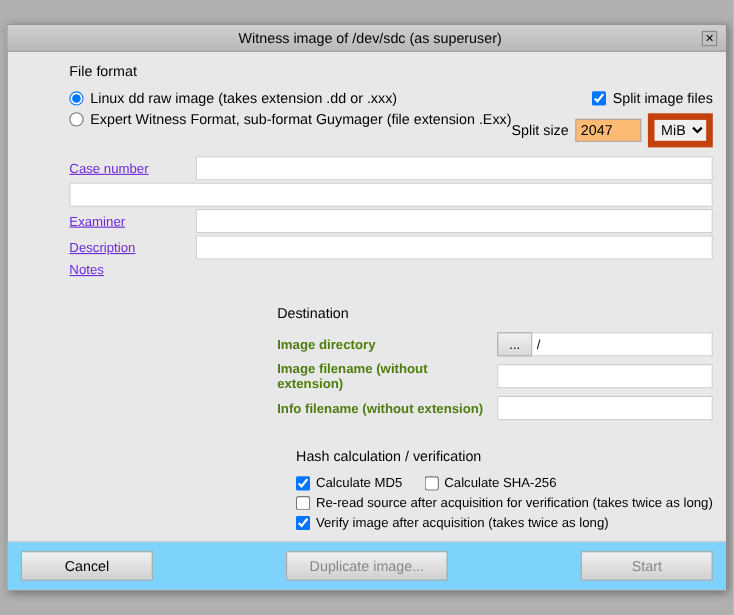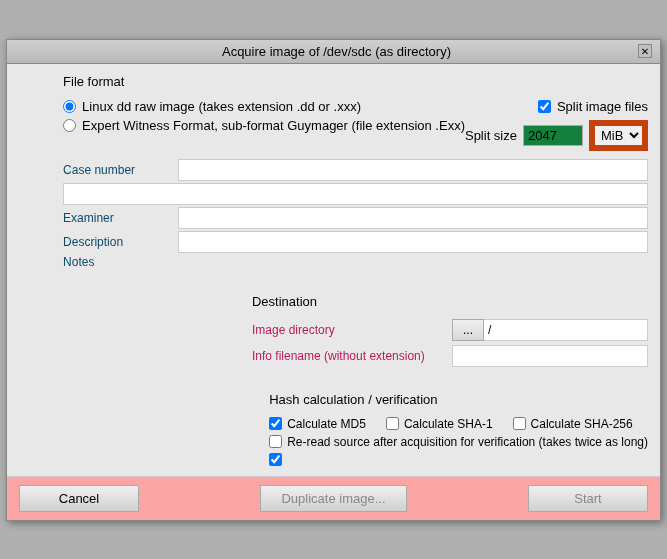--- a/index.html
+++ b/index.html
@@ -92,21 +92,21 @@
       align-items: flex-end;
     }
     .split-row {
       display: flex;
       align-items: center;
       gap: 6px;
     }
     .split-size-input {
       width: 60px;
       border: 1px solid #aaa;
-      background: #15803d;
+      background: #fdba74;
       padding: 2px 4px;
       font-size: 13px;
     }
     .split-unit-select {
       font-size: 13px;
       border: 6px solid #c2410c;
       background: #f0f0f0;
       padding: 1px 2px;
     }
     .fields-section {
@@ -115,23 +115,24 @@
       gap: 2px;
       margin-top: 4px;
     }
     .field-row {
       display: flex;
       align-items: center;
     }
     .field-label {
       width: 115px;
       text-align: left;
-      color: #0c4a6e;
+      color: #6d28d9;
       font-size: 12px;
       padding-right: 6px;
+      text-decoration: underline;
     }
     .field-input {
       flex: 1;
       border: 1px solid #ccc;
       background: #fff;
       padding: 2px 4px;
       font-size: 12px;
       height: 22px;
       color: #999;
     }
@@ -150,21 +151,22 @@
       margin-left: 24px;
     }
     .dest-row {
       display: flex;
       align-items: center;
       gap: 0;
     }
     .dest-label {
       width: 200px;
       font-size: 12px;
-      color: #be185d;
+      color: #4d7c0f;
+      font-weight: bold;
     }
     .dest-browse-btn {
       border: 1px solid #aaa;
       background: linear-gradient(to bottom, #f0f0f0, #d8d8d8);
       padding: 2px 10px;
       font-size: 12px;
       cursor: pointer;
       white-space: nowrap;
       height: 22px;
     }
@@ -209,21 +211,21 @@
       align-items: center;
       gap: 5px;
       font-size: 12px;
     }
     .footer {
       border-top: 1px solid #ccc;
       padding: 8px 12px;
       display: flex;
       justify-content: space-between;
       align-items: flex-end;
-      background: #fca5a5;
+      background: #7dd3fc;
       gap: 20px;
     }
     .footer-btn {
       border: 1px solid #aaa;
       background: linear-gradient(to bottom, #f0f0f0, #d0d0d0);
       padding: 5px 20px;
       font-size: 13px;
       cursor: pointer;
       min-width: 120px;
       text-align: center;
@@ -233,21 +235,21 @@
       cursor: default;
     }
   </style>
 </head>
 <body>
 
 <div class="window">
 
   <div class="titlebar">
     <div class="titlebar-spacer"></div>
-    <span class="titlebar-title">Acquire image of /dev/sdc (as directory)</span>
+    <span class="titlebar-title">Witness image of /dev/sdc (as superuser)</span>
     <div class="titlebar-close">✕</div>
   </div>
 
   <div class="content">
 
     <div class="section">
       <span class="section-label">File format</span>
       <div class="format-header">
         <div class="format-left">
           <div class="radio-row">
@@ -300,49 +302,50 @@
     <hr class="divider">
 
     <div class="destination-section">
       <span class="section-label">Destination</span>
       <div class="dest-row">
         <span class="dest-label">Image directory</span>
         <button class="dest-browse-btn">...</button>
         <input type="text" class="dest-path-input" value="/" style="">
       </div>
       <div class="dest-row">
+        <span class="dest-label">Image filename (without extension)</span>
+        <input type="text" class="dest-input" style="">
+      </div>
+      <div class="dest-row">
         <span class="dest-label">Info filename (without extension)</span>
         <input type="text" class="dest-input" style="">
       </div>
     </div>
 
     <hr class="divider">
 
     <div class="hash-section">
       <span class="section-label">Hash calculation / verification</span>
       <div class="hash-row">
         <label class="checkbox-label">
           <input type="checkbox" checked="" style="">
           <span>Calculate MD5</span>
         </label>
         <label class="checkbox-label">
           <input type="checkbox" style="">
-          <span>Calculate SHA-1</span>
-        </label>
-        <label class="checkbox-label">
-          <input type="checkbox" style="">
           <span>Calculate SHA-256</span>
         </label>
       </div>
       <label class="full-checkbox-label">
         <input type="checkbox" style="">
         <span>Re-read source after acquisition for verification (takes twice as long)</span>
       </label>
       <label class="full-checkbox-label">
         <input type="checkbox" checked="" style="">
+        <span>Verify image after acquisition (takes twice as long)</span>
       </label>
     </div>
 
   </div>
 
   <div class="footer">
     <button class="footer-btn">Cancel</button>
     <button class="footer-btn" disabled="">Duplicate image...</button>
     <button class="footer-btn" disabled="">Start</button>
   </div>

